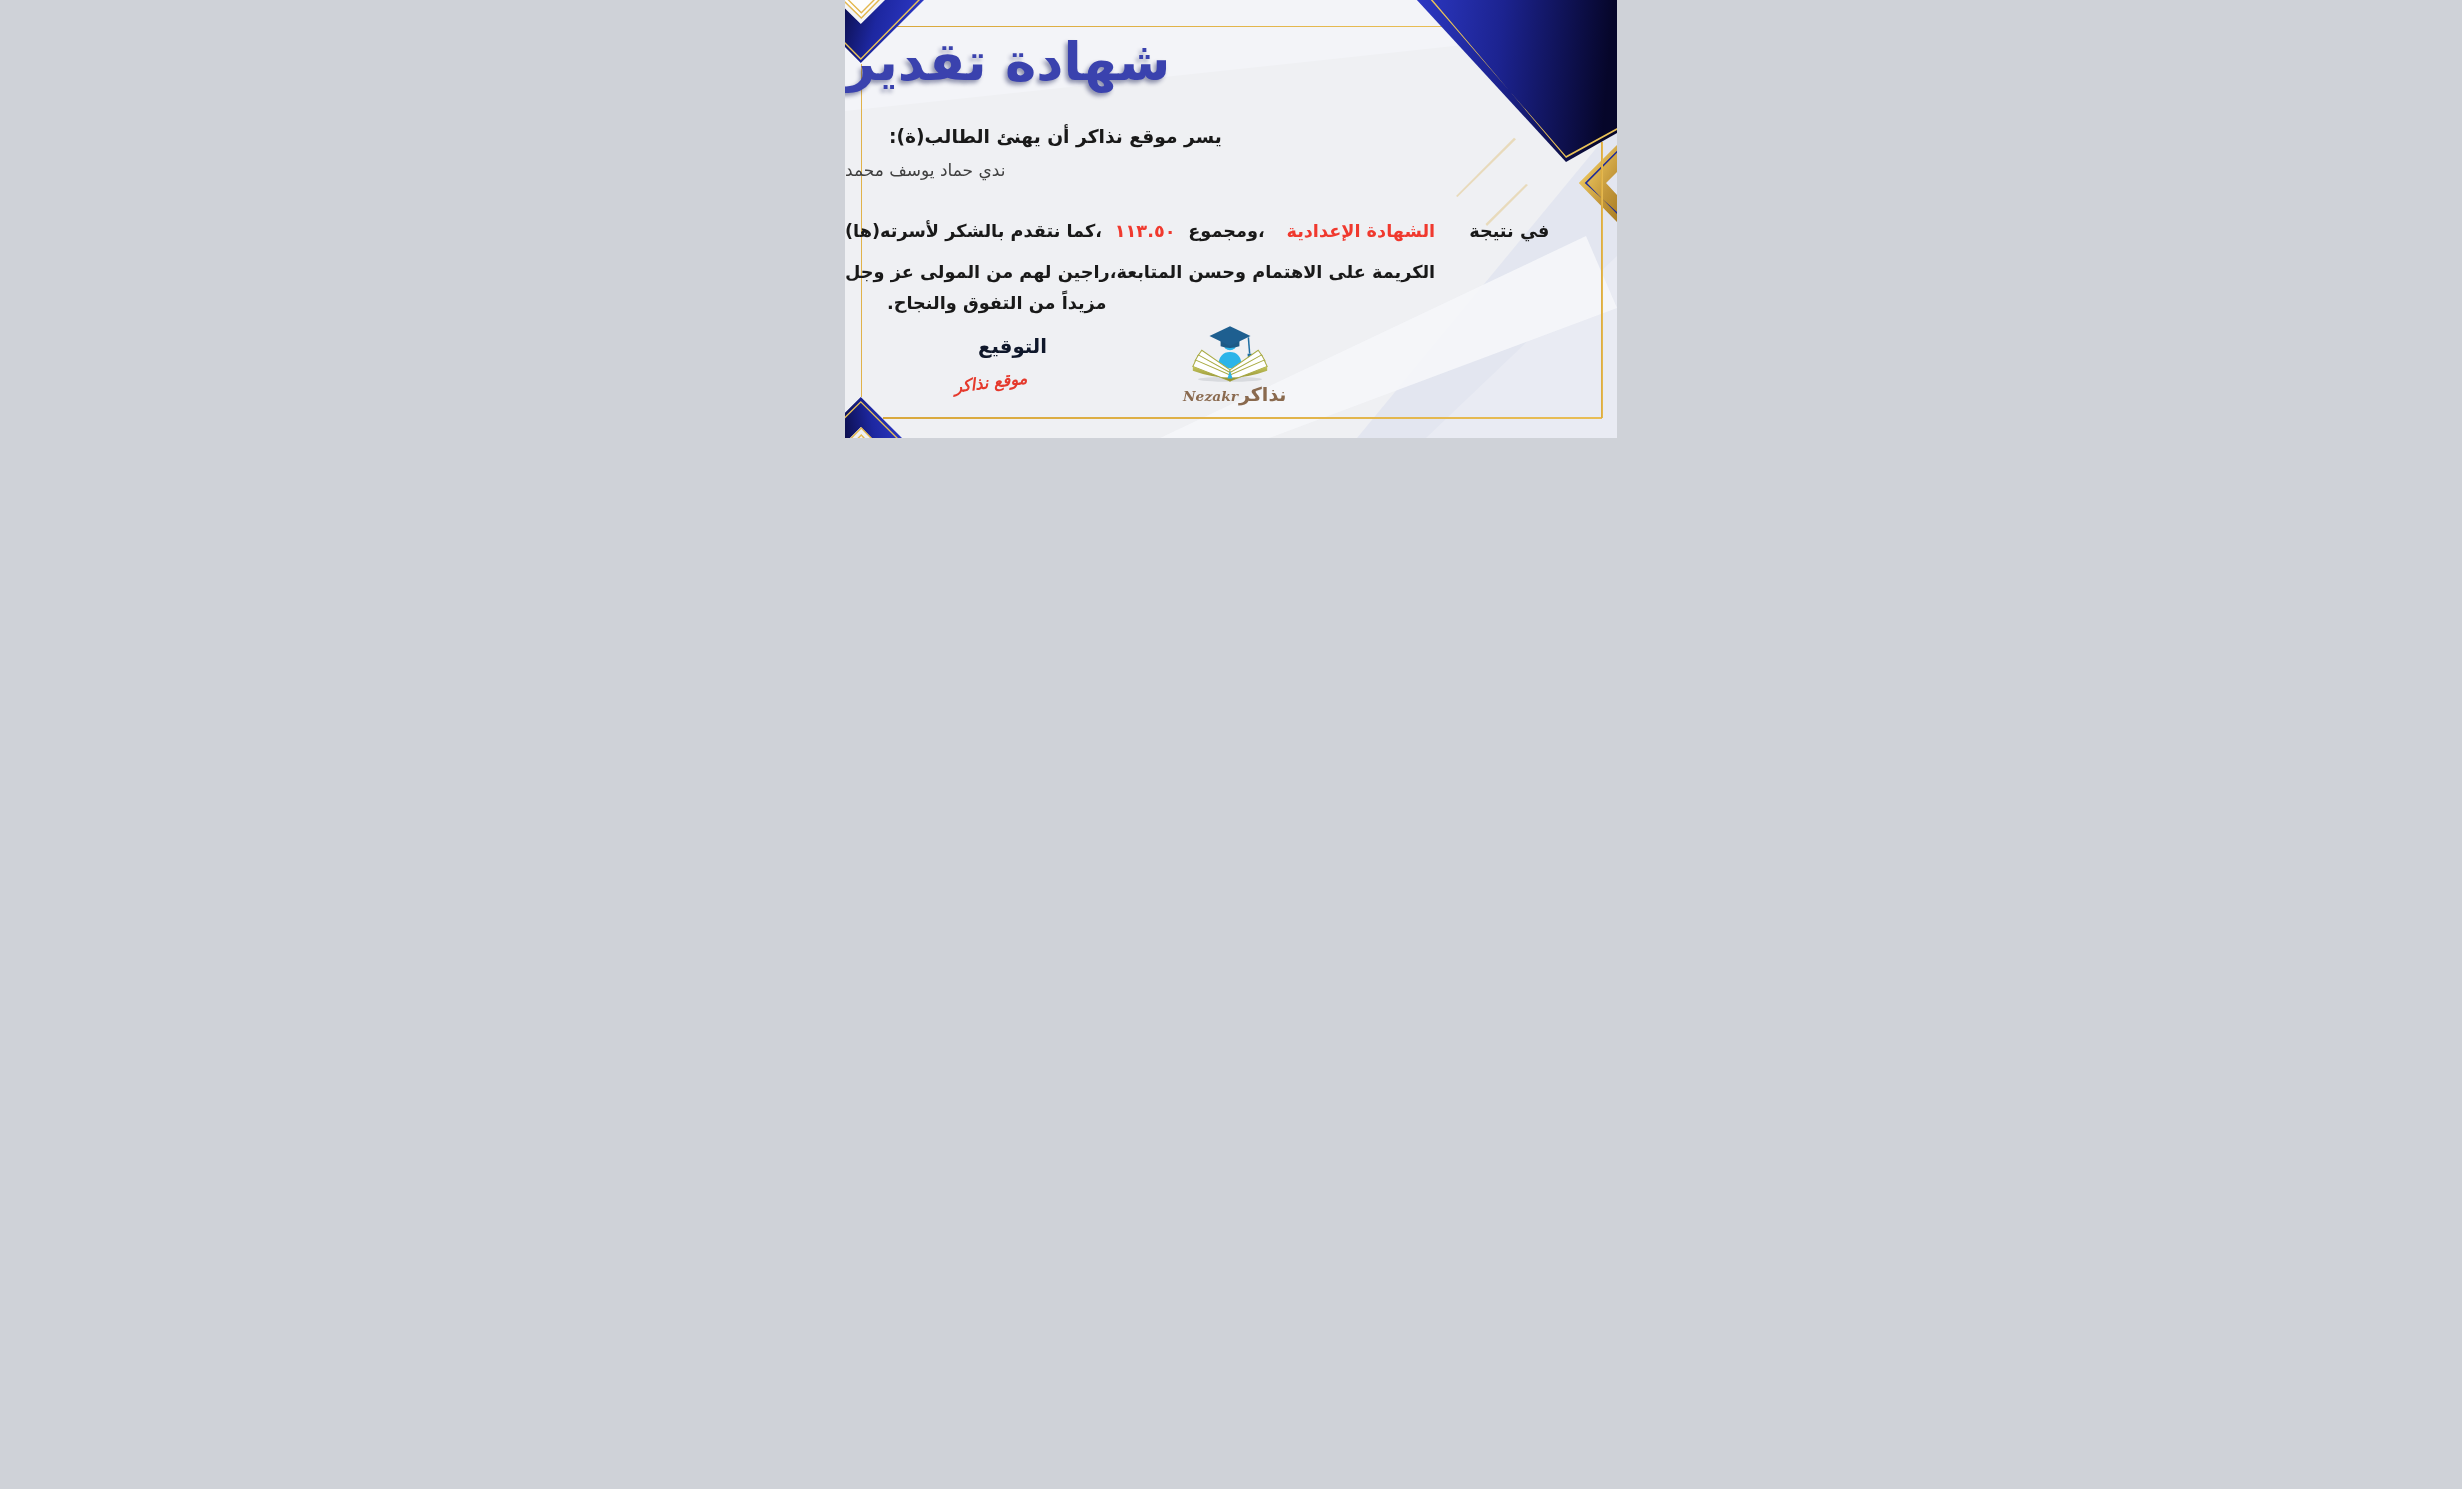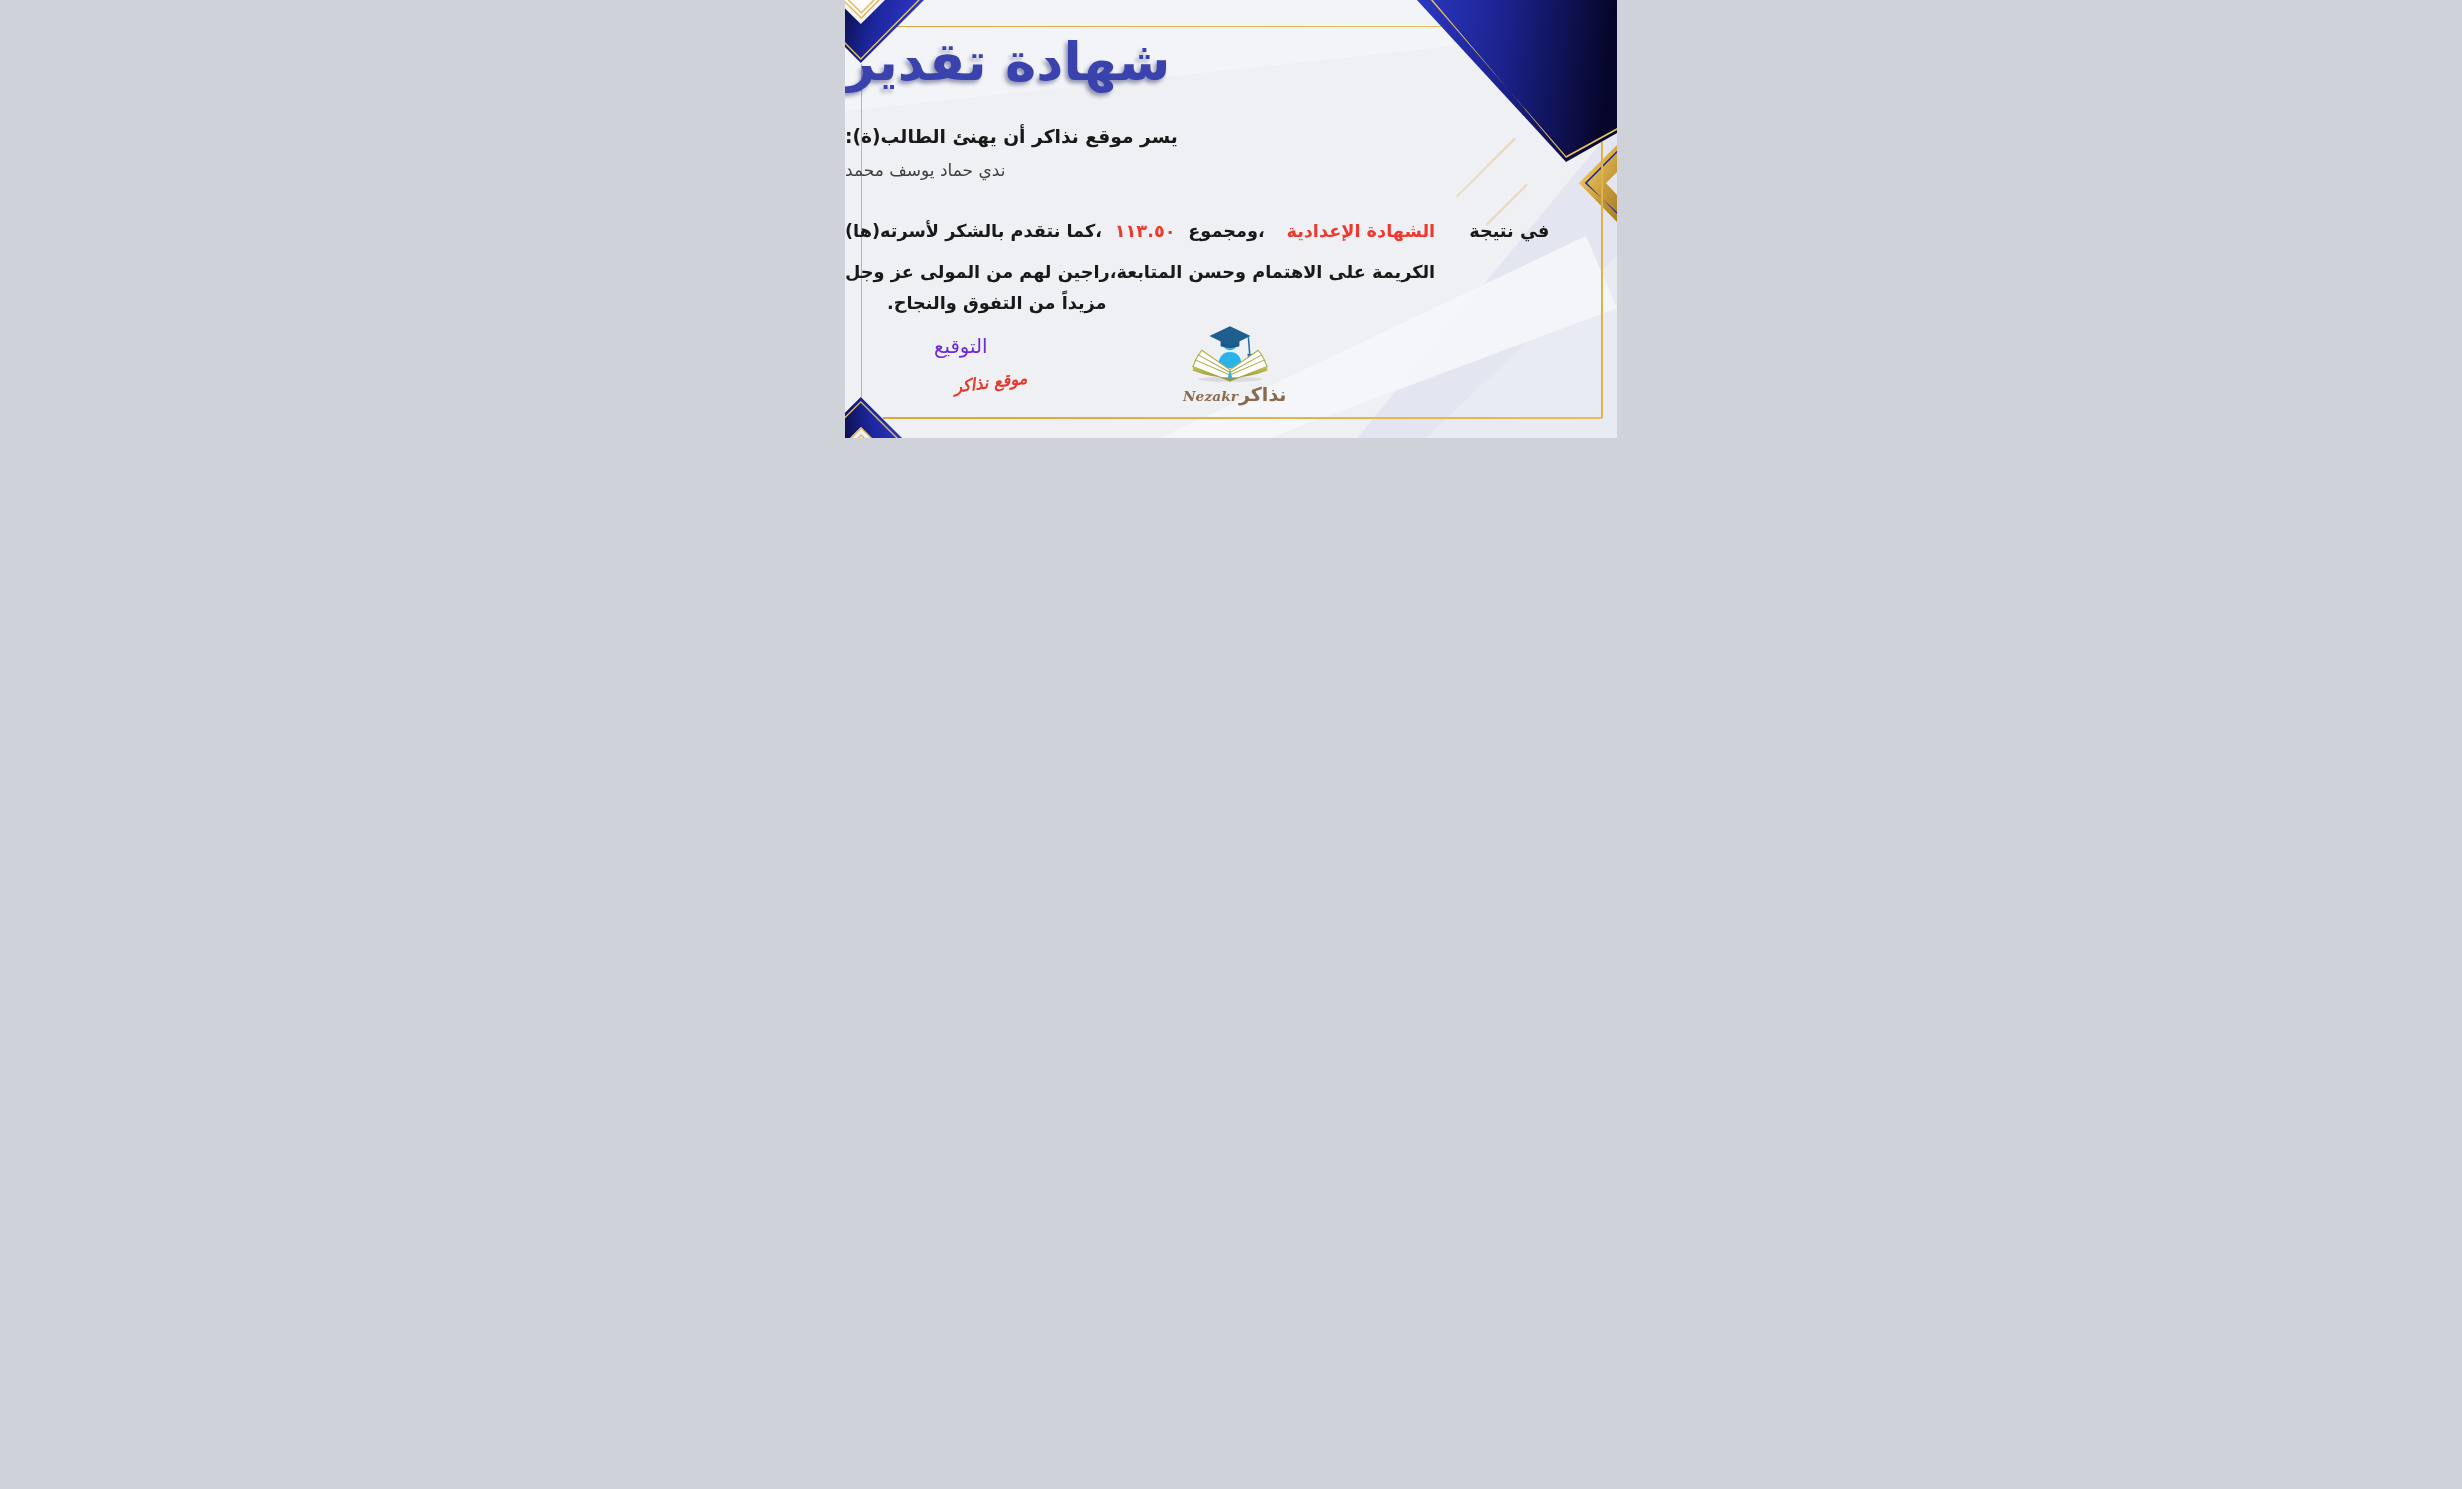--- a/index.html
+++ b/index.html
@@ -54,27 +54,27 @@
   .chev-box .band{position:absolute;inset:0;
      background:linear-gradient(120deg,#f8e08a 0%,#edc75f 35%,#c3973a 70%,#a87c22 100%);
      clip-path:polygon(14.8px 43px,53px 4.9px,53px 32px,42px 43px,53px 55px,53px 82px);
      filter:drop-shadow(-3.4px 3px 3.9px rgba(45,50,105,.35));}
   .chev-box .navy{position:absolute;inset:0;background:#1c2a9a;
      clip-path:polygon(20.7px 43px,53px 10.8px,53px 12.8px,23px 43px,53px 74px,53px 72px);}
   
   .txt{left:0;right:0;text-align:left;color:#191919;white-space:nowrap;}
   .title{top:30.5px;font-size:53px;font-weight:bold;color:#3a42ae;
      text-shadow:-2.5px 3.4px 4.4px rgba(22,28,85,.45);letter-spacing:1px;}
-  .greeting{top:126px;font-size:18.7px;font-weight:bold;}
+  .greeting{top:126px;font-size:18.7px;font-weight:bold;margin-left:44px;}
   .name{top:160px;font-size:17px;font-weight:normal;color:#404040;}
   .bodyline{font-size:17.7px;font-weight:bold;}
   .l1{top:198px;} .l2{top:221px;} .l3{top:262px;} .l4{top:293px;padding-left:42px;}
   .red{color:#f0392e;}
   .gap-sm{display:inline-block;width:12.8px;} .gap-md{display:inline-block;width:21.7px;} .gap-lg{display:inline-block;width:34px;}
-  .sig-label{left:89px;top:335px;width:113px;text-align:left;font-size:19.7px;font-weight:normal;color:#6d28d9;}
+  .sig-label{left:89px;top:335px;width:113px;text-align:right;font-size:19.7px;font-weight:bold;color:#0f172a;}
   .sig-script{left:84px;top:373px;width:123px;text-align:center;font-size:16.3px;font-style:italic;
      color:#e5392c;transform:rotate(-7deg);font-weight:bold;}
   
   .logo{left:338px;top:319px;width:94px;text-align:center;}
   .logo svg{width:94px;height:65px;display:block;}
   .wordmark{display:flex;justify-content:space-between;align-items:baseline;gap:1px;color:#8a6a4f;margin-top:-1px;}
   .wordmark .en{font-family:"DejaVu Serif",serif;font-weight:bold;font-style:italic;font-size:13.8px;}
   .wordmark .ar{font-weight:bold;font-size:19px;}
 </style>
 </head>

